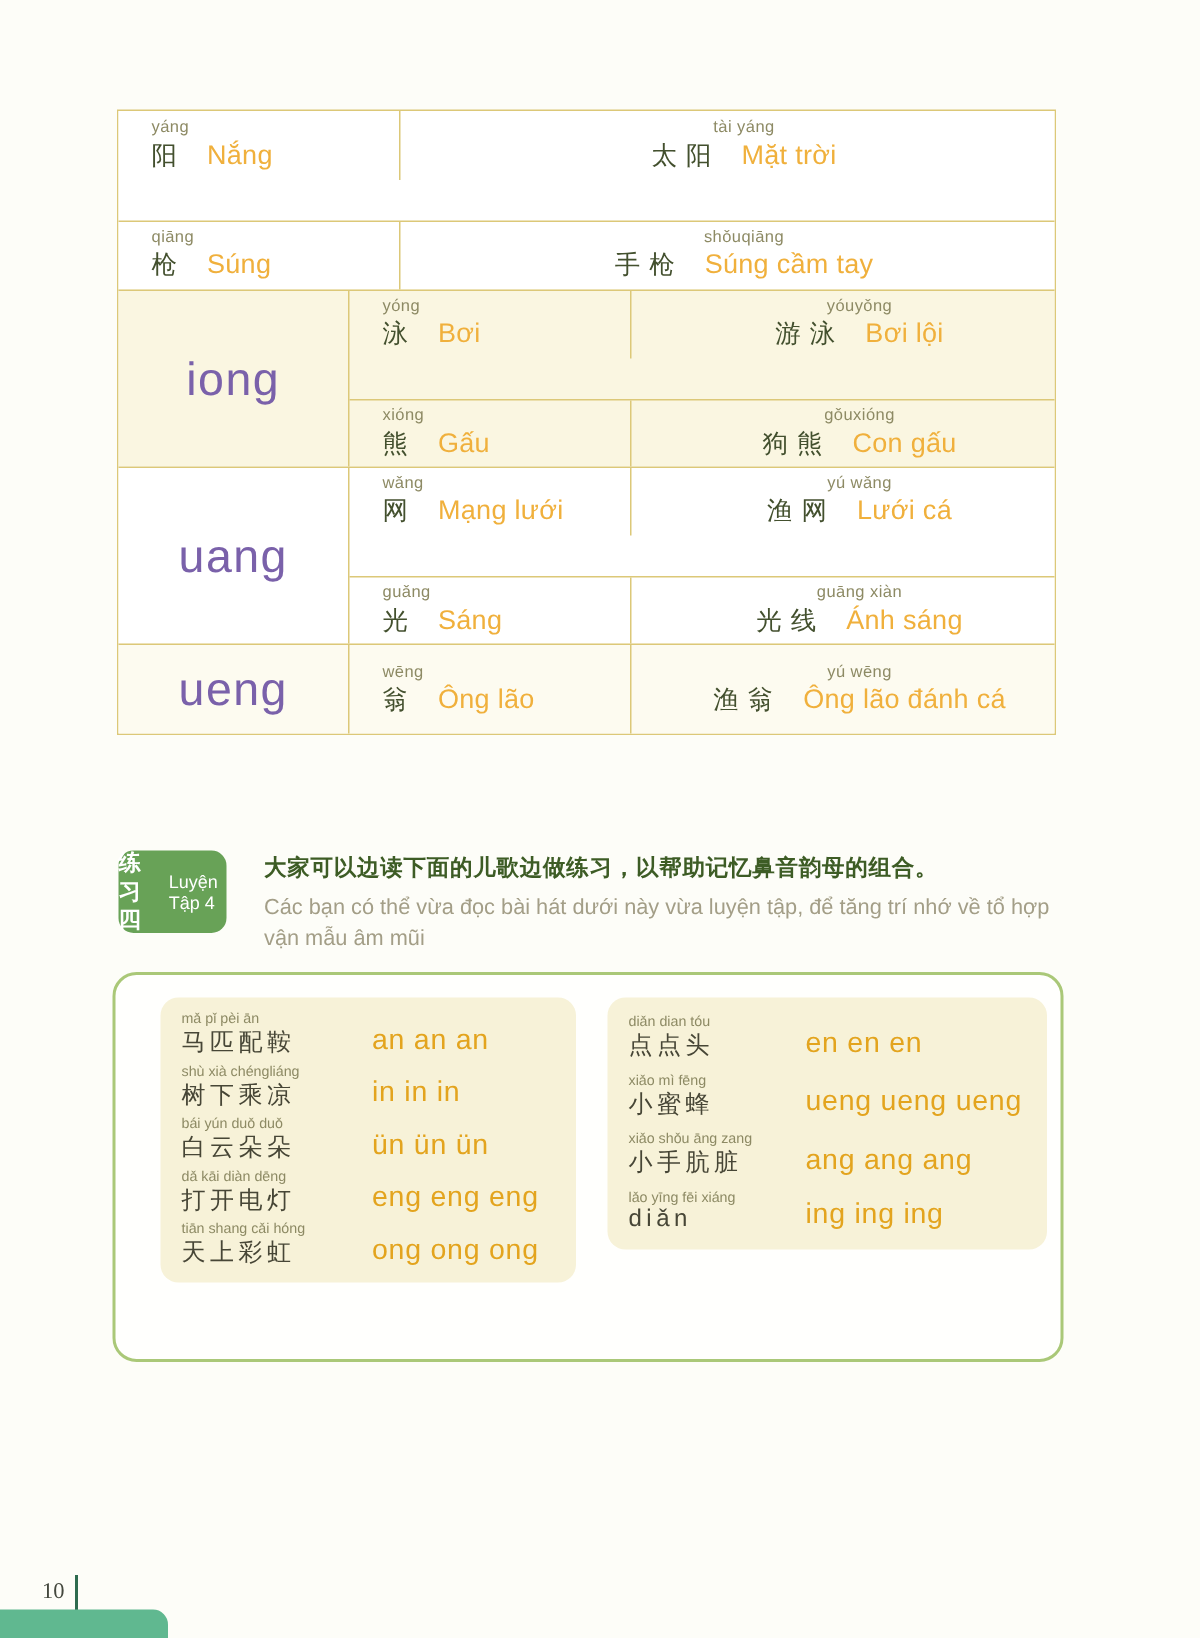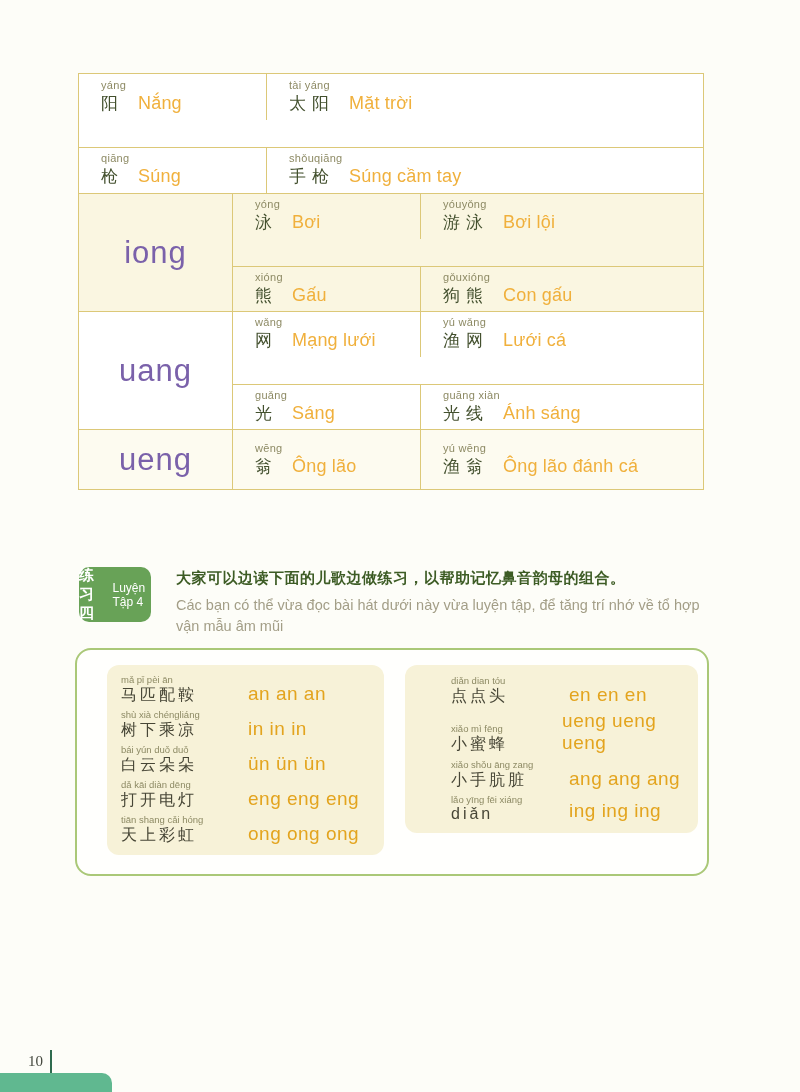--- a/index.html
+++ b/index.html
@@ -28,47 +28,47 @@
   .band.h119{height:119px;} .band.h118{height:118px;} .band.h60{height:60px;}
   .band.bg-white{background:#ffffff;}
   .band.bg-cream{background:var(--cream);}
   .band.bg-faint{background:#fdfbf0;}
   .syll-cell{width:154px;display:flex;align-items:center;justify-content:center;border-right:1px solid var(--tb);}
   .syll{font-size:31px;color:var(--purple);letter-spacing:1px;}
   .band-rows{flex:1;display:flex;flex-direction:column;gap:27px;}
   .subrow{display:flex;flex:1;}
   .subrow + .subrow{border-top:1px solid var(--tb);}
   .cell-mid{width:188px;border-right:1px solid var(--tb);}
-  .cell-right{flex:1;}
+  .cell-right{flex:1;align-items:center;}
   .vcell{display:flex;flex-direction:column;justify-content:center;padding-left:22px;gap:1px;}
   .pinyin{font-size:11px;color:var(--olive);letter-spacing:0.3px;}
   .wline{display:flex;align-items:baseline;gap:14px;}
   .hanzi{font-size:17px;color:var(--hanzi);letter-spacing:6px;font-weight:500;}
   .viet{font-size:18px;color:var(--viet);letter-spacing:0.2px;}
 
   
   .badge{position:absolute;left:79px;top:567px;width:72px;height:55px;background:var(--badge);
          border-radius:10px;display:flex;flex-direction:row;align-items:center;gap:4px;}
   .badge .zh{color:#ffffff;font-size:15px;font-weight:bold;letter-spacing:2px;}
   .badge .vi{color:#ffffff;font-size:12px;}
   .instruction{position:absolute;left:176px;top:569px;width:540px;}
   .instruction .zh{font-size:15px;font-weight:bold;color:var(--zh-ins);letter-spacing:0.5px;margin-bottom:7px;}
   .instruction .vi{font-size:14.5px;color:var(--vi-ins);line-height:1.45;}
 
   
-  .pbox{position:absolute;left:75px;top:648px;width:634px;height:228px;border:2px solid var(--boxborder);
+  .pbox{position:absolute;left:75px;top:648px;width:634px;height:260px;border:2px solid var(--boxborder);
         border-radius:16px;background:#fffffd;}
   .panel{position:absolute;background:var(--cream2);border-radius:12px;display:flex;flex-direction:column;
          justify-content:space-around;padding:8px 0 8px 14px;}
   .panel-left{left:30px;top:15px;width:277px;height:190px;}
   .panel-right{left:328px;top:15px;width:293px;height:168px;}
   .pitem{display:flex;align-items:flex-end;}
   .pword{display:flex;flex-direction:column;}
   .panel-left .pword{width:127px;}
-  .panel-right .pword{width:118px;margin-left:32px;}
+  .panel-right .pword{width:118px;}
   .ppy{font-size:9.5px;color:var(--olive);white-space:nowrap;}
   .phz{font-size:16px;color:#474636;letter-spacing:3px;}
   .pending{font-size:19px;color:var(--amber);padding-bottom:1px;letter-spacing:0.5px;}
 
   
   .pagenum{position:absolute;left:28px;top:1053px;font-family:"Liberation Serif","DejaVu Serif",serif;
            font-size:15px;color:#44483e;}
   .gutter-line{position:absolute;left:50px;top:1050px;width:2px;height:42px;background:#2e6b4f;}
   .corner-tab{position:absolute;left:-10px;top:1073px;width:122px;height:19px;background:#60b890;
               border-radius:10px 10px 0 0;}

